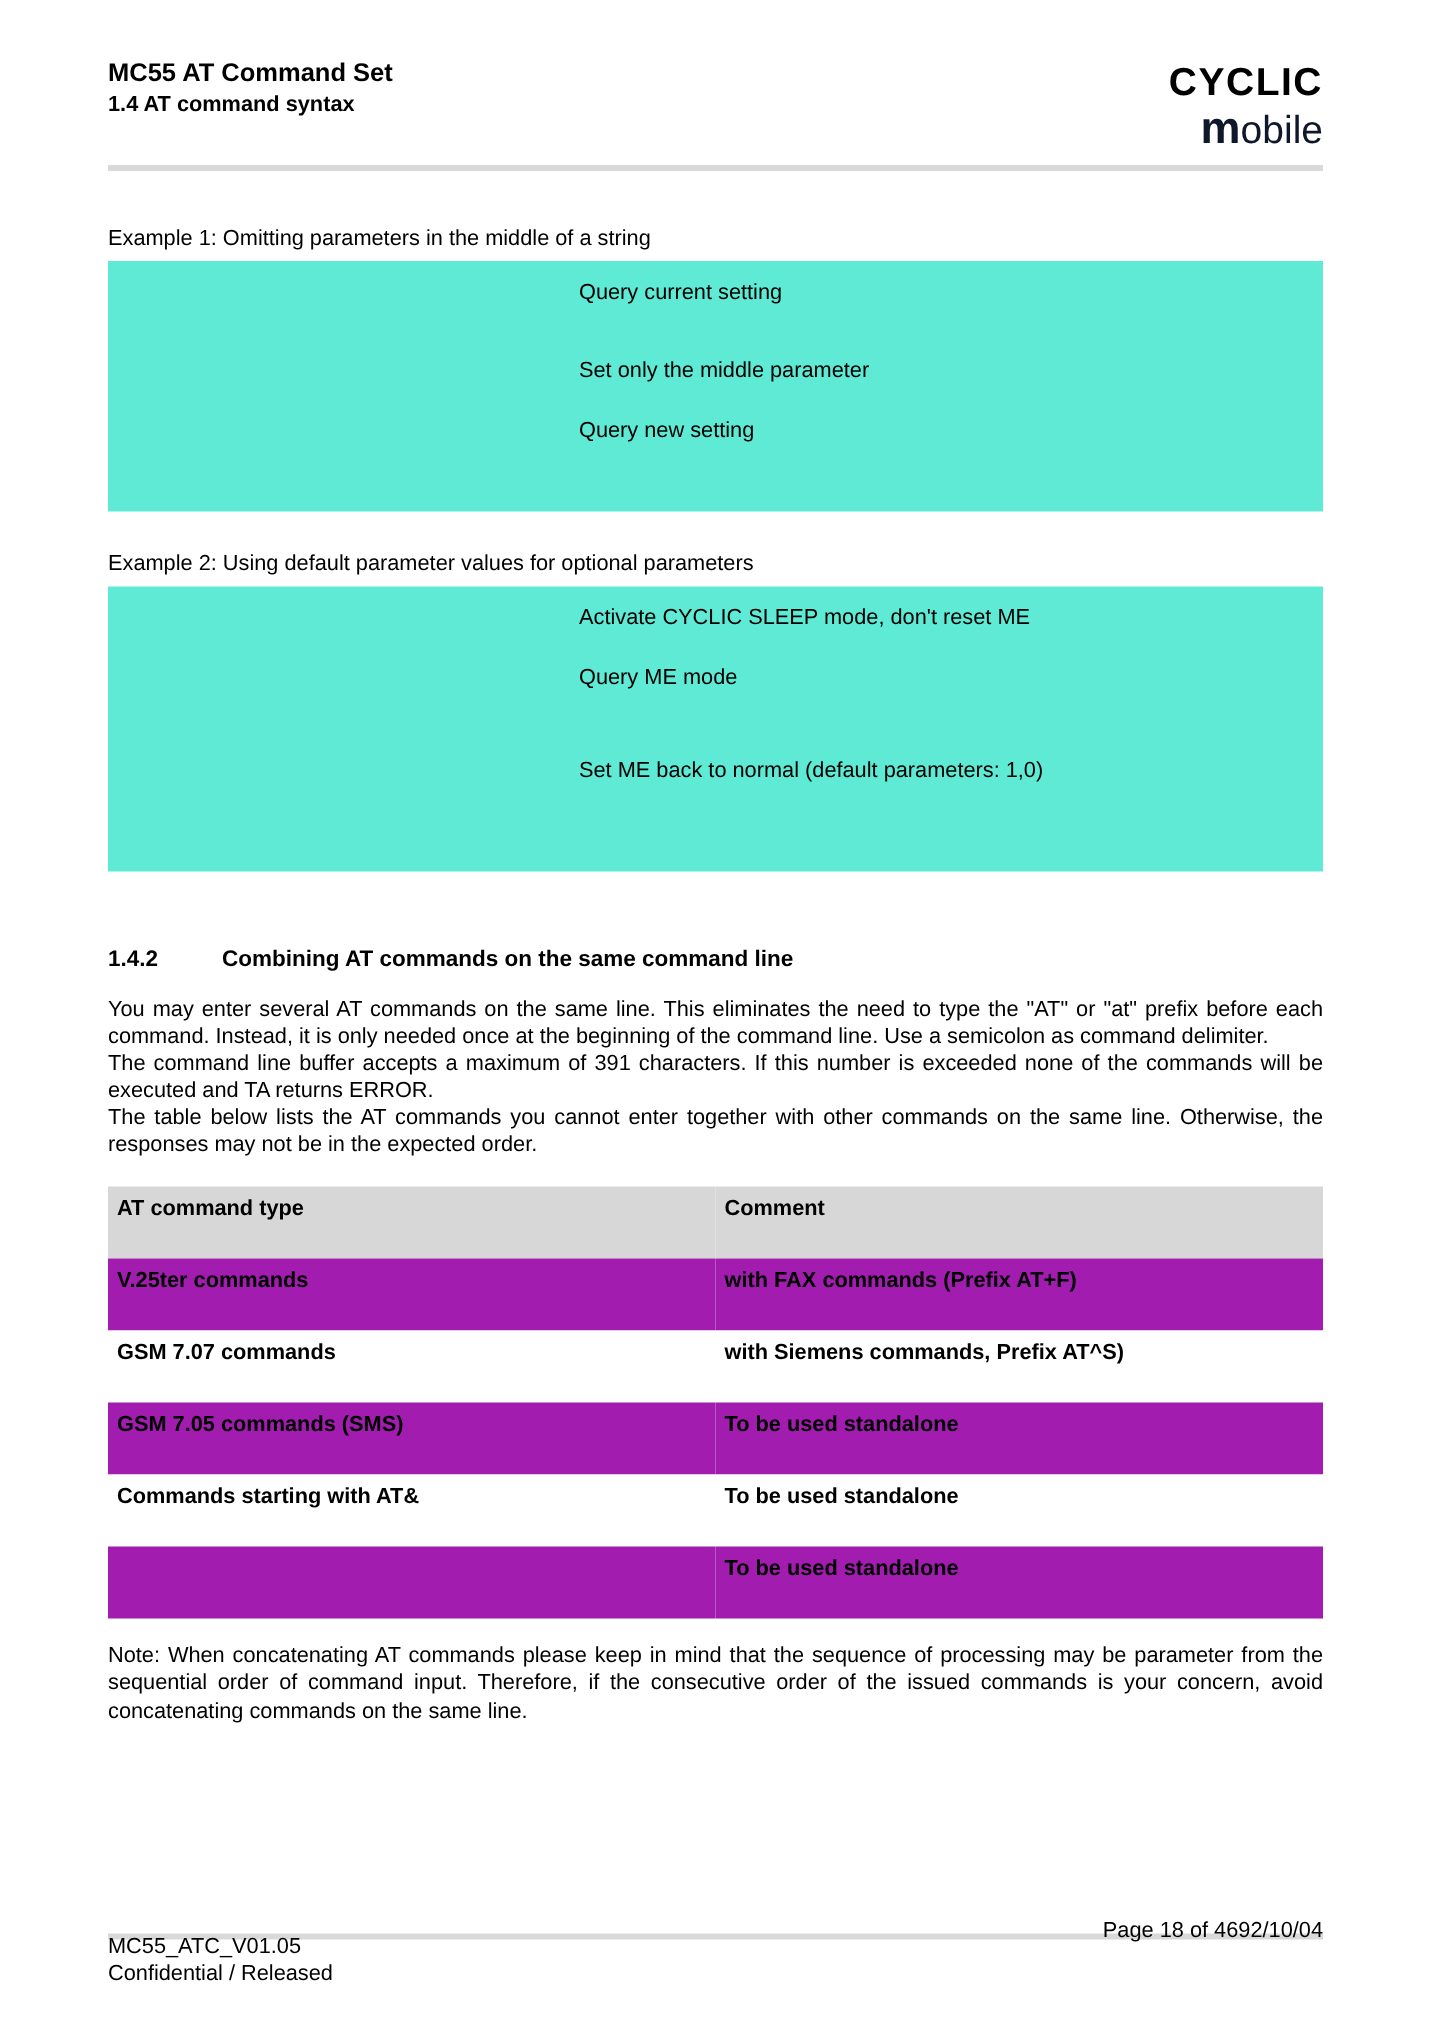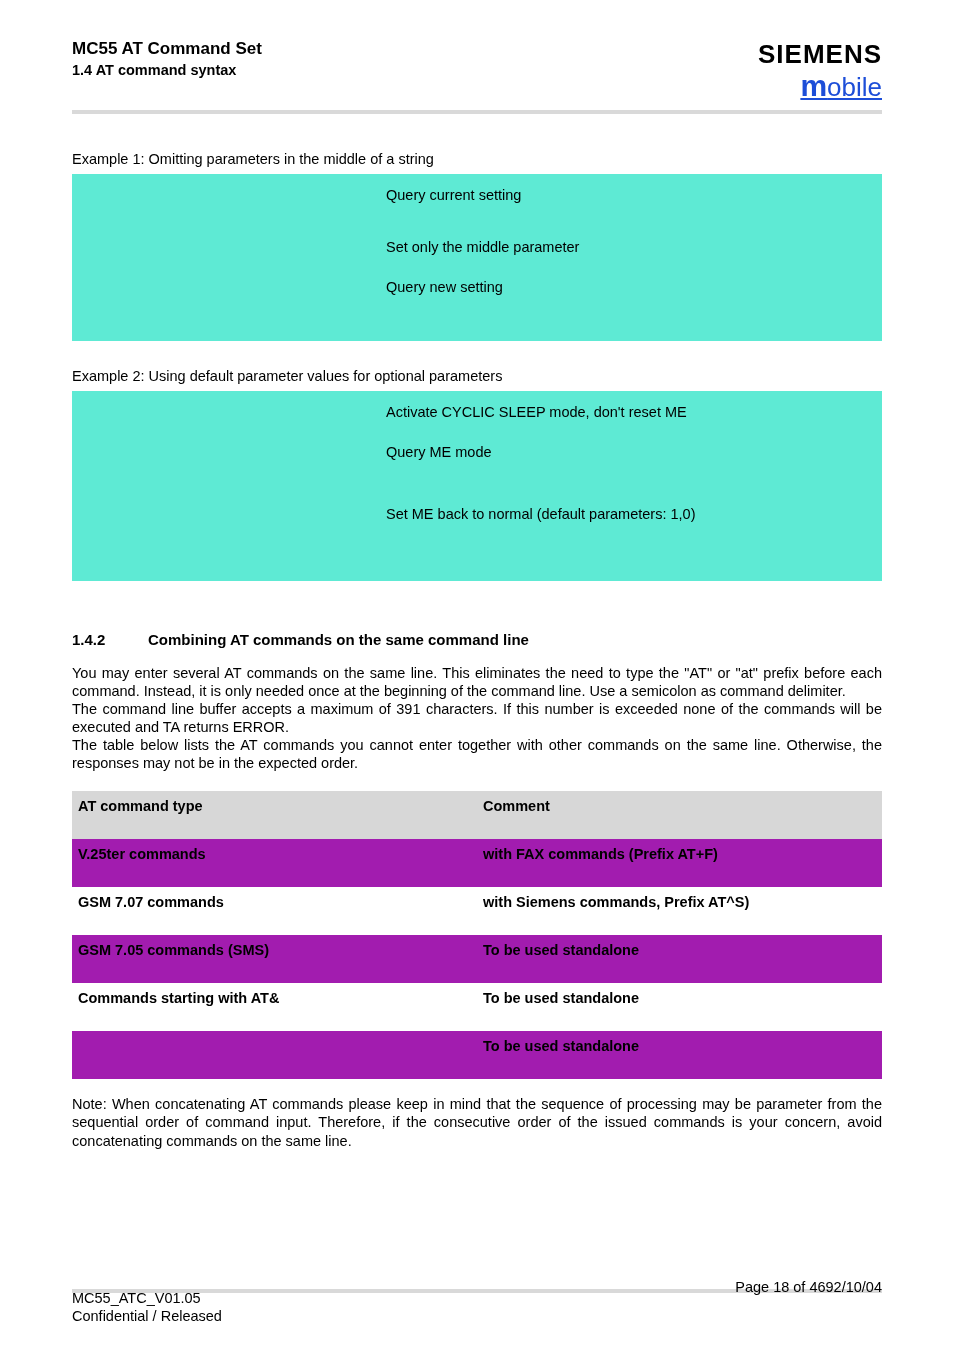--- a/index.html
+++ b/index.html
@@ -12,21 +12,21 @@
     position: relative;
     padding: 38px 72px 0 72px;
     font-size: 14.5px;
     line-height: 1.25;
   }
   .header { display: flex; justify-content: space-between; align-items: flex-start; margin-bottom: 6px; }
   .header-left .title { font-weight: bold; font-size: 17px; }
   .header-left .subtitle { font-weight: bold; font-size: 14.5px; margin-top: 2px; }
   .header-right { text-align: right; }
   .siemens { font-weight: 900; font-size: 26px; letter-spacing: 1px; font-family: Arial, sans-serif; }
-  .mobile { font-size: 26px; color: #1d4ed8; font-weight: normal; margin-top: -4px; text-decoration: underline; }
+  .mobile { font-size: 26px; color: #0f172a; font-weight: normal; margin-top: -4px; }
   .mobile .m { font-weight: bold; font-size: 30px; }
   .hr { height: 4px; background: #d9d9d9; margin-bottom: 36px; }
   .ex-label { font-size: 14.5px; margin-bottom: 6px; }
   .example-block {
     background: #5eead4;
     padding: 12px 14px 22px 4px;
     margin-bottom: 26px;
   }
   .ex-row { display: flex; }
   .ex-row .left { width: 310px; flex-shrink: 0; font-family: "Courier New", monospace; font-size: 14px; }
@@ -65,21 +65,21 @@
 </style>
 </head>
 <body>
 
 <div class="header">
   <div class="header-left">
     <div class="title">MC55 AT Command Set</div>
     <div class="subtitle">1.4 AT command syntax</div>
   </div>
   <div class="header-right">
-    <div class="siemens">SIEMENS</div>
+    <div class="siemens">CYCLIC</div>
     <div class="mobile"><span class="m">m</span><span>obile</span></div>
   </div>
 </div>
 <div class="hr"></div>
 
 <div class="ex-label">Example 1: Omitting parameters in the middle of a string</div>
 <div class="example-block">
   <div class="ex-row">
     <div class="left"></div>
     <div class="right">Query current setting</div>

